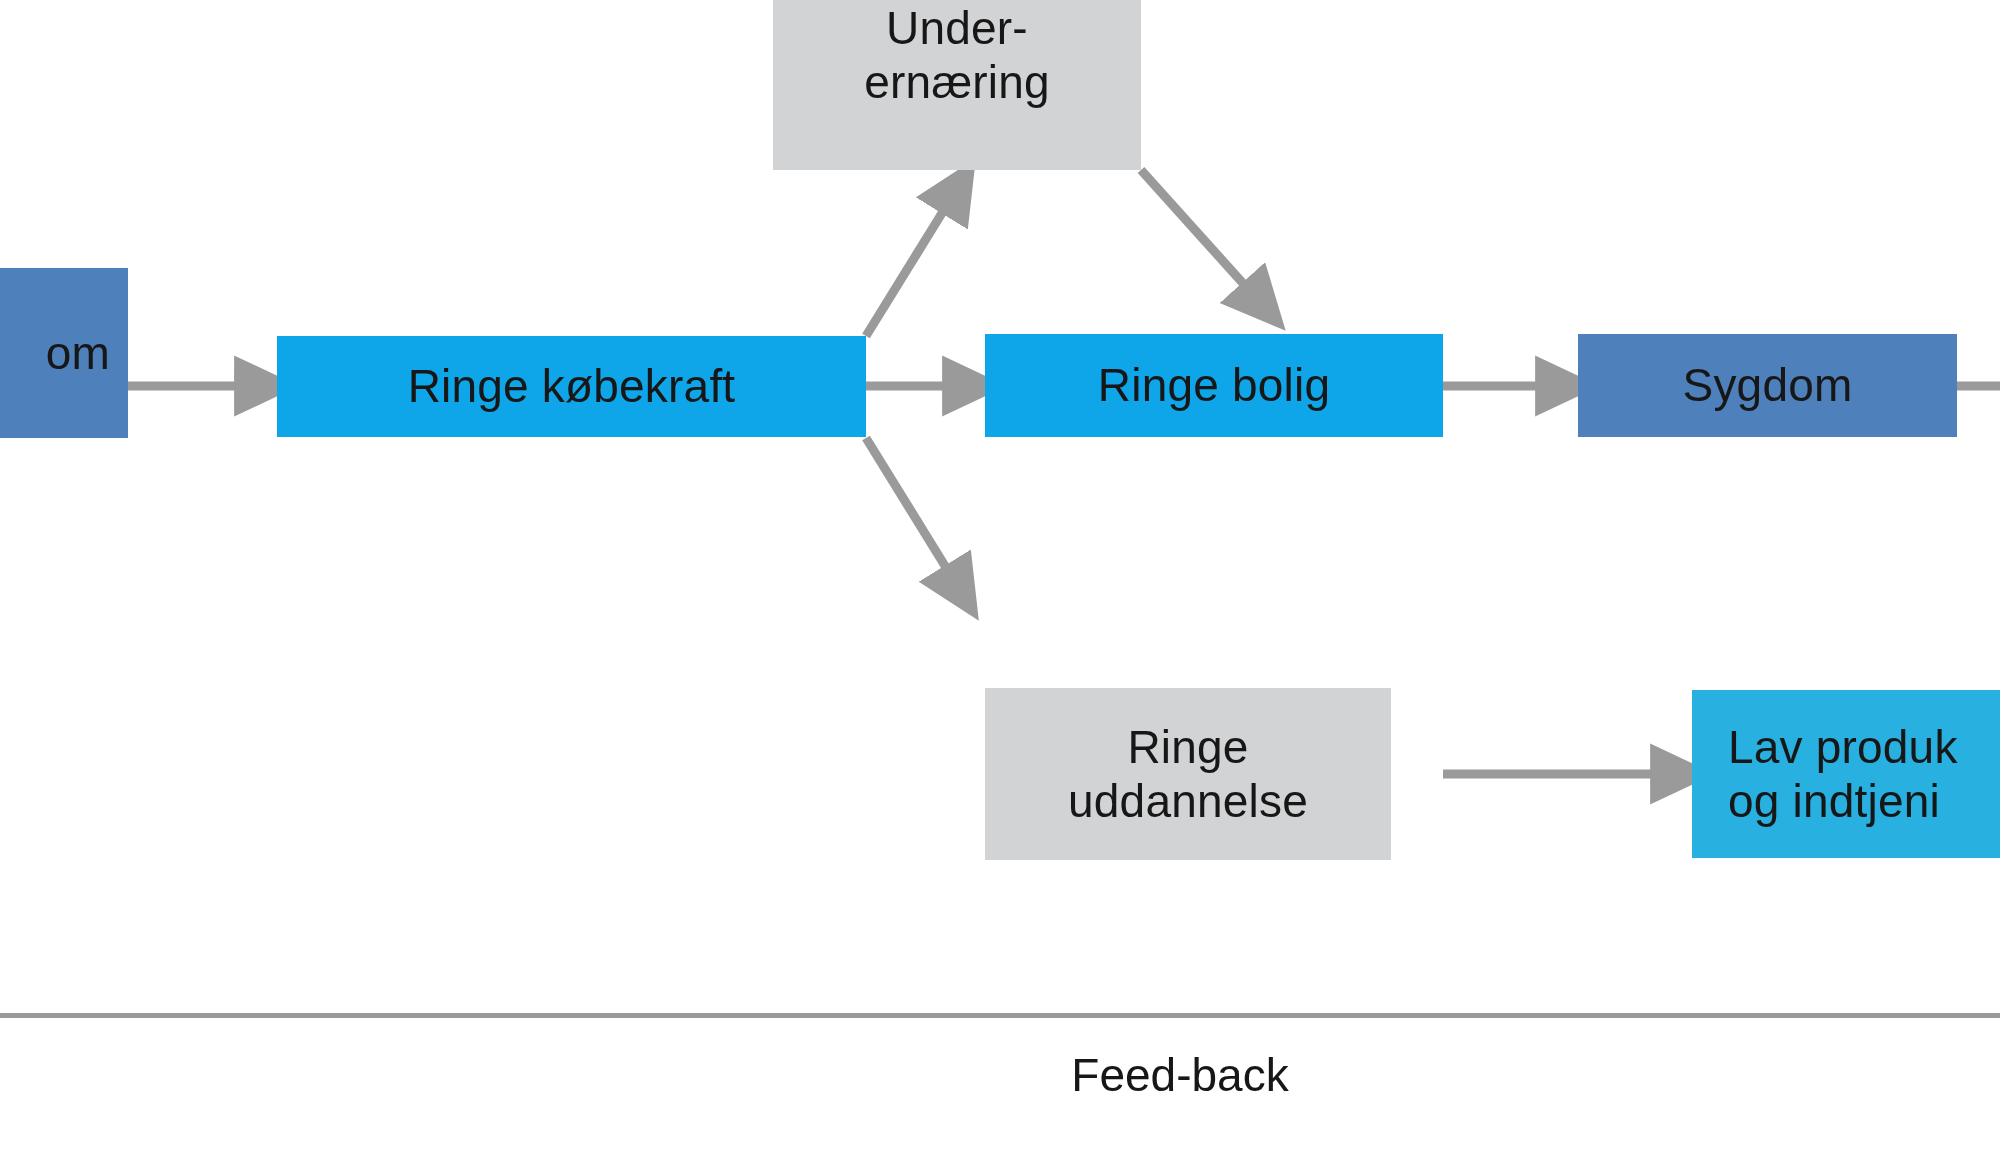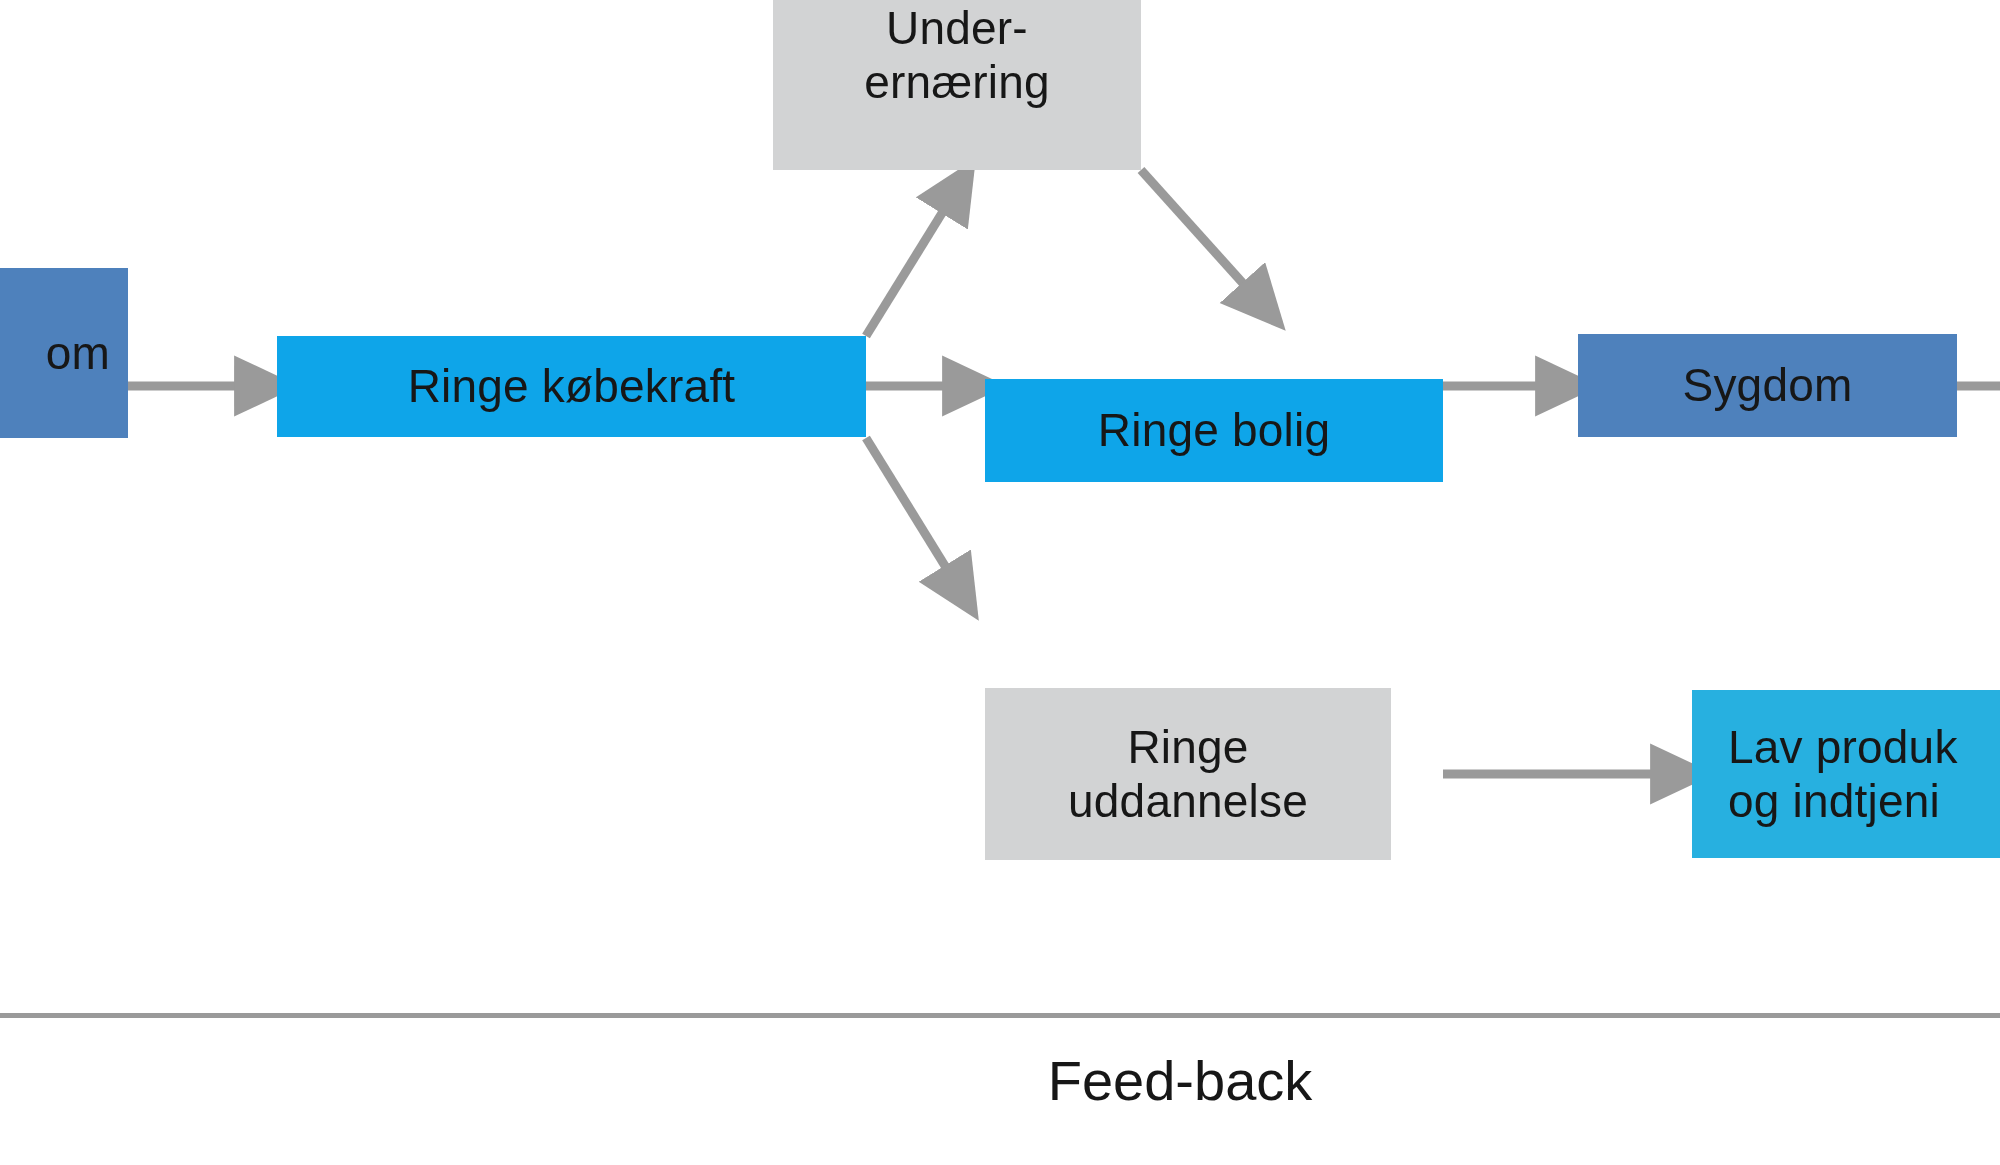--- a/index.html
+++ b/index.html
@@ -50,21 +50,21 @@
   .clip-right { justify-content: flex-start; padding-left: 36px; text-align: left; }
 
   .feedback-line {
     position: absolute;
     background: #9A9A9A;
     height: 5px;
     z-index: 2;
   }
   .feedback-label {
     position: absolute;
-    font-size: 56px;
+    font-size: 46px;
     color: #171717;
     text-align: center;
     z-index: 3;
   }
 </style>
 </head>
 <body>
 
 <div id="stage">
 
@@ -114,21 +114,21 @@
 
   <div class="node node-fill-lightblue" style="left:277px; top:336px; width:589px; height:101px;">
     <span>Ringe købekraft</span>
   </div>
 
   <div class="node node-fill-gray" style="left:773px; top:-60px; width:368px; height:230px;">
     <span>Under-
 ernæring</span>
   </div>
 
-  <div class="node node-fill-lightblue" style="left:985px; top:334px; width:458px; height:103px;margin-top:45px;">
+  <div class="node node-fill-lightblue" style="left:985px; top:334px; width:458px; height:103px;">
     <span>Ringe bolig</span>
   </div>
 
   <div class="node node-fill-darkblue" style="left:1578px; top:334px; width:379px; height:103px;">
     <span>Sygdom</span>
   </div>
 
   <div class="node node-fill-gray" style="left:985px; top:688px; width:406px; height:172px;">
     <span>Ringe
 uddannelse</span>

